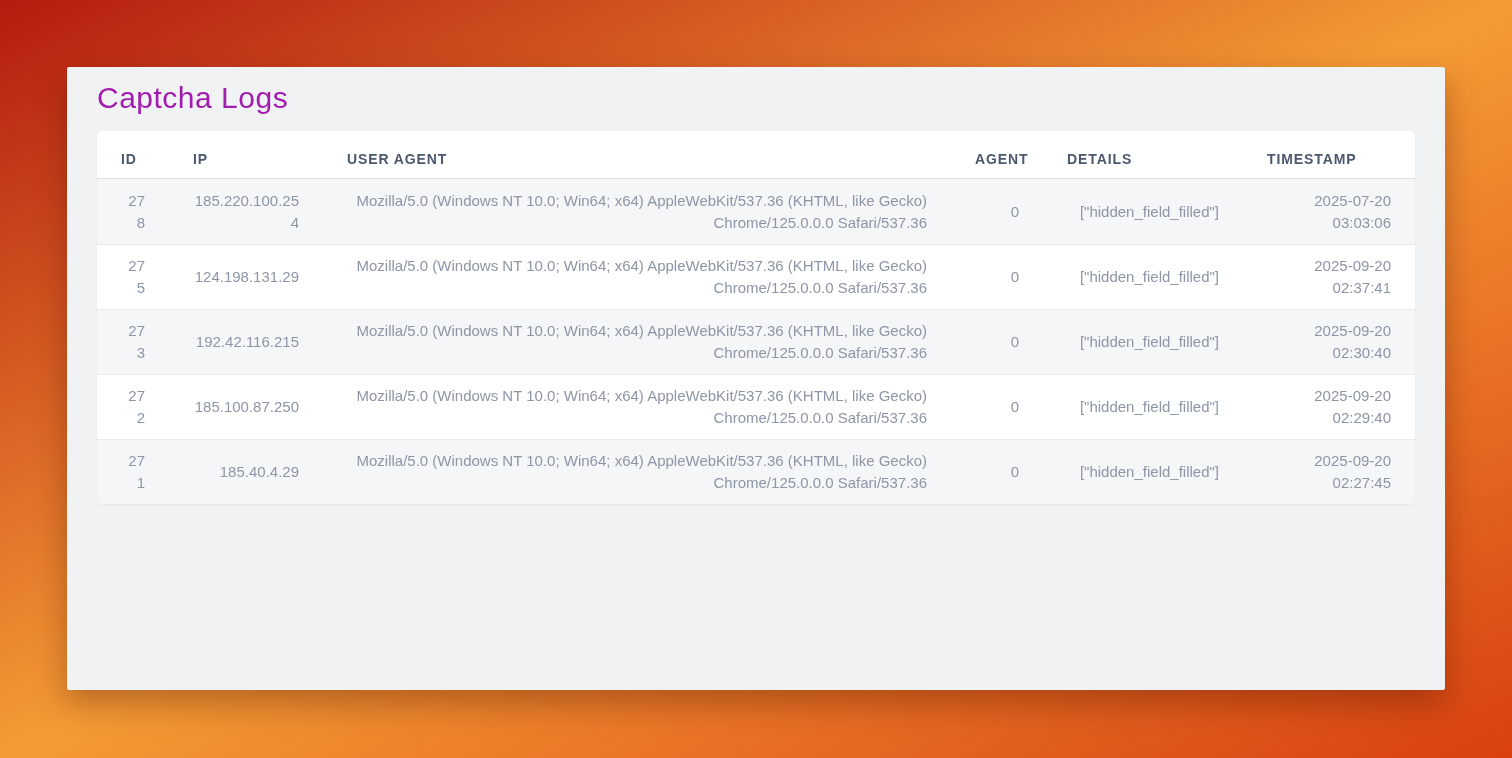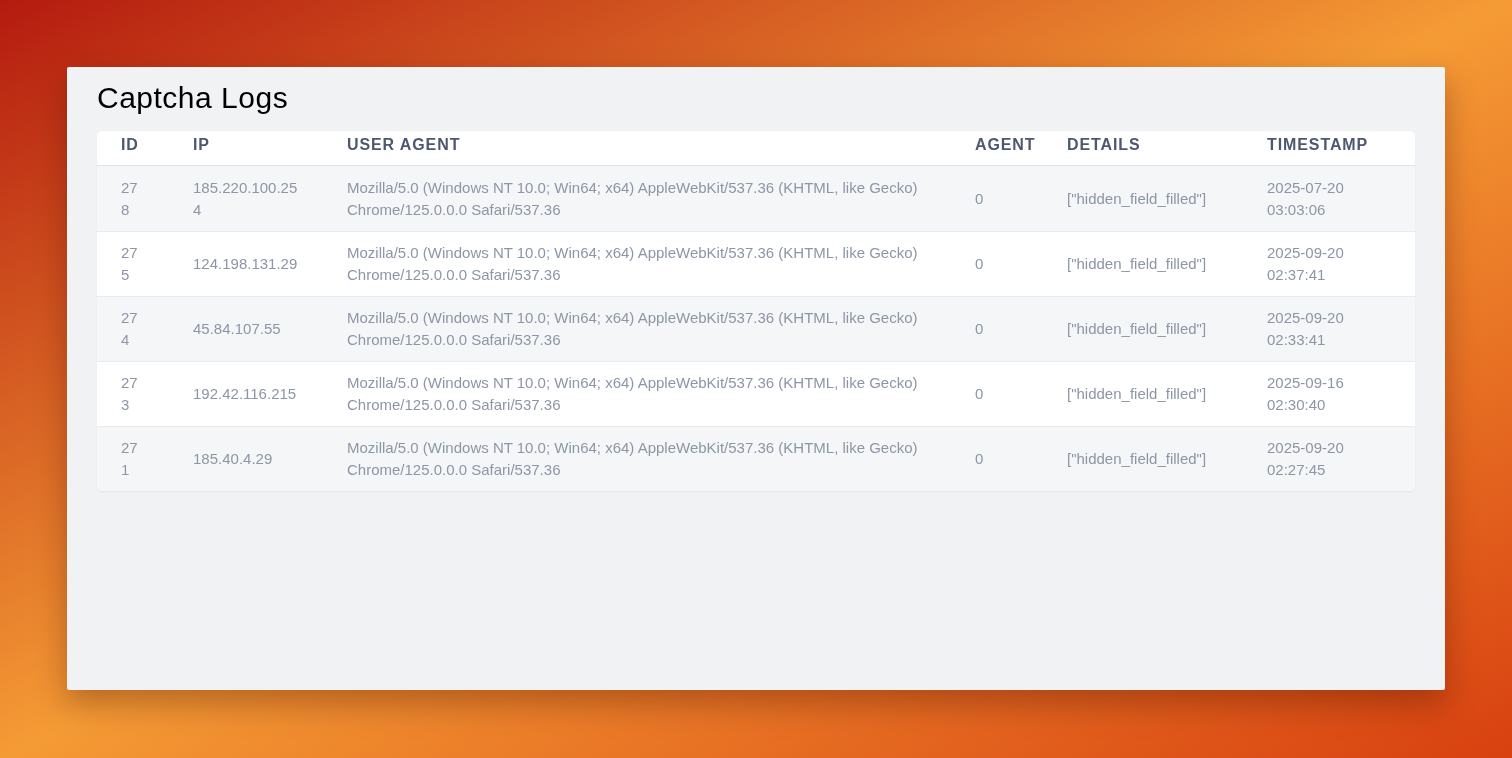--- a/index.html
+++ b/index.html
@@ -17,51 +17,51 @@
     background: #f1f2f4;
     border-radius: 2px;
     box-shadow: 0 14px 32px rgba(70, 15, 0, 0.35);
     overflow: hidden;
   }
   .page-title {
     margin: 14px 0 16px 0;
     font-size: 30px;
     font-weight: 500;
     letter-spacing: 0.5px;
-    color: #000000;
+    color: #a21caf;
   }
   table.log-table {
     width: 100%;
     table-layout: fixed;
     border-collapse: separate;
     border-spacing: 0;
     background: #ffffff;
     border-radius: 6px;
     overflow: hidden;
     box-shadow: 0 1px 2px rgba(0,0,0,0.06);
   }
   col.c-id { width: 72px; }
   col.c-ip { width: 154px; }
   col.c-ua { width: auto; }
   col.c-score { width: 92px; }
   col.c-details { width: 200px; }
   col.c-ts { width: 172px; }
   thead th {
     text-align: left;
-    font-size: 16px;
+    font-size: 14px;
     font-weight: 700;
     letter-spacing: 0.9px;
     color: #4c586e;
     background: #ffffff;
-    padding: 5px 24px 11px 24px;
+    padding: 20px 24px 11px 24px;
     border-bottom: 1px solid #dfe2e7;
     white-space: nowrap;
     overflow: hidden;
   }
-  tbody tr { height: 65px; }
+  tbody tr { height: 65px; text-align: right; }
   tbody tr:nth-child(odd) { background: #f5f6f8; }
   tbody tr:nth-child(even) { background: #ffffff; }
   tbody tr + tr td { border-top: 1px solid #e8eaee; }
   tbody td {
     font-size: 15px;
     line-height: 22px;
     color: #8d96a6;
     padding: 8px 24px;
     vertical-align: middle;
     word-wrap: break-word;
@@ -106,38 +106,38 @@
 
   <tr>
     <td>275</td>
     <td>124.198.131.29</td>
     <td>Mozilla/5.0 (Windows NT 10.0; Win64; x64) AppleWebKit/537.36 (KHTML, like Gecko) Chrome/125.0.0.0 Safari/537.36</td>
     <td>0</td>
     <td>["hidden_field_filled"]</td>
     <td>2025-09-20 02:37:41</td>
   </tr>
 
-  <tr>
-    <td>274</td>
-    <td>45.84.107.55</td>
-    <td>Mozilla/5.0 (Windows NT 10.0; Win64; x64) AppleWebKit/537.36 (KHTML, like Gecko) Chrome/125.0.0.0 Safari/537.36</td>
-    <td>0</td>
-    <td>["hidden_field_filled"]</td>
-    <td>2025-09-20 02:33:41</td>
-  </tr>
 
   <tr>
     <td>273</td>
     <td>192.42.116.215</td>
     <td>Mozilla/5.0 (Windows NT 10.0; Win64; x64) AppleWebKit/537.36 (KHTML, like Gecko) Chrome/125.0.0.0 Safari/537.36</td>
     <td>0</td>
     <td>["hidden_field_filled"]</td>
-    <td>2025-09-16 02:30:40</td>
+    <td>2025-09-20 02:30:40</td>
   </tr>
 
+  <tr>
+    <td>272</td>
+    <td>185.100.87.250</td>
+    <td>Mozilla/5.0 (Windows NT 10.0; Win64; x64) AppleWebKit/537.36 (KHTML, like Gecko) Chrome/125.0.0.0 Safari/537.36</td>
+    <td>0</td>
+    <td>["hidden_field_filled"]</td>
+    <td>2025-09-20 02:29:40</td>
+  </tr>
 
   <tr>
     <td>271</td>
     <td>185.40.4.29</td>
     <td>Mozilla/5.0 (Windows NT 10.0; Win64; x64) AppleWebKit/537.36 (KHTML, like Gecko) Chrome/125.0.0.0 Safari/537.36</td>
     <td>0</td>
     <td>["hidden_field_filled"]</td>
     <td>2025-09-20 02:27:45</td>
   </tr>
 </tbody>

